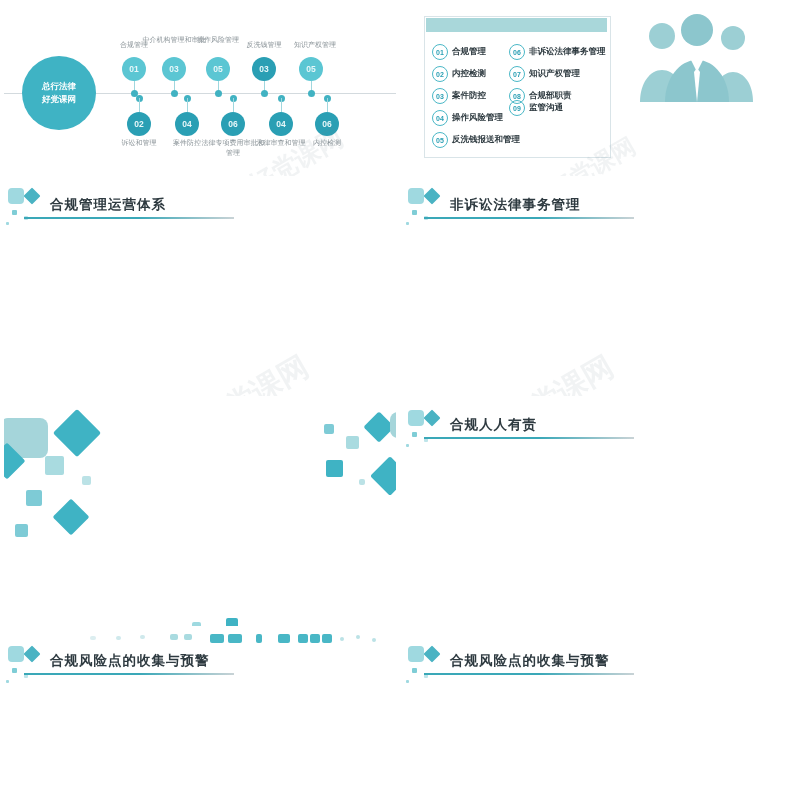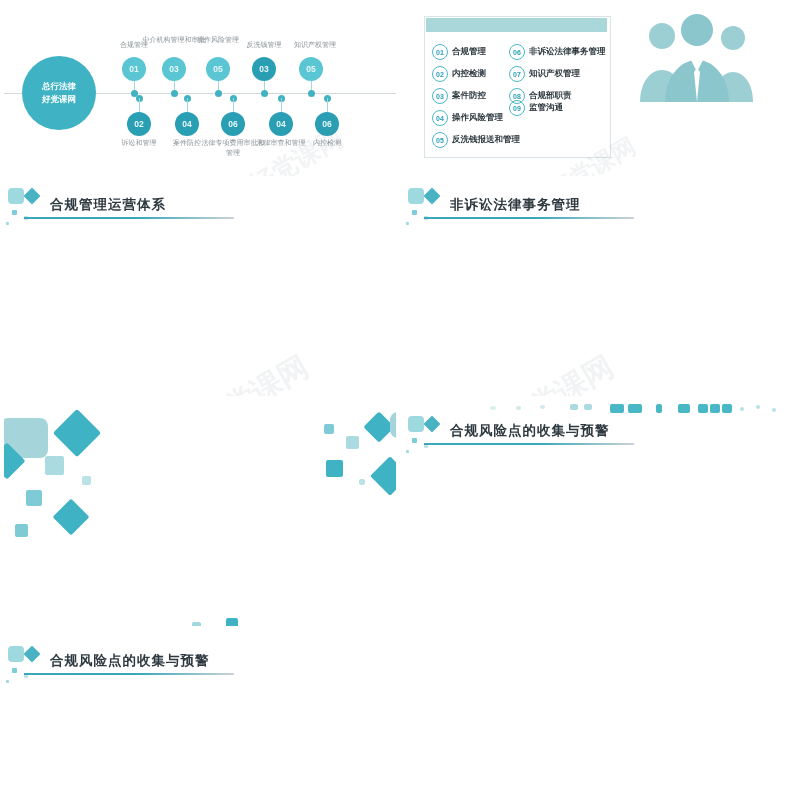--- a/index.html
+++ b/index.html
@@ -261,20 +261,34 @@
         <div class="sq" style="left:355px;top:75px;width:6px;height:6px;background:#bbe2e6;"></div>
         <div class="sq" style="left:386px;top:8px;width:30px;height:26px;border-radius:8px;background:#a5d5da;"></div>
         <div class="sq" style="left:188px;top:218px;width:9px;height:9px;background:#9ed9e0;"></div>
         <div class="sq" style="left:222px;top:214px;width:12px;height:12px;background:#3fb3c4;"></div>
 
       </div>
 
     </div>
   </div>
 
+  <div class="slide">
+    <div class="slide-inner">
+      <div class="confetti">
+        <i style="left:22px;top:6px;width:12px;height:12px;transform:rotate(45deg);background:#4ab3c3;"></i>
+        <i style="left:4px;top:4px;width:16px;height:16px;border-radius:4px;background:#9fd9e0;"></i>
+        <i style="left:8px;top:26px;width:5px;height:5px;background:#7fcdd6;"></i>
+        <i style="left:20px;top:32px;width:4px;height:4px;background:#bfe5ea;"></i>
+        <i style="left:2px;top:38px;width:3px;height:3px;background:#9fd9e0;"></i>
+      </div>
+      <div class="sl-title">合规人人有责</div>
+      <div class="sl-rule"></div>
+
+    </div>
+  </div>
 
   <div class="slide">
     <div class="slide-inner">
       <div class="p3-wrap" style="height:14px;top:-4px;">
         <div class="sq" style="left:206px;top:4px;width:14px;height:9px;background:#49b7c6;"></div>
         <div class="sq" style="left:224px;top:4px;width:14px;height:9px;background:#49b7c6;"></div>
         <div class="sq" style="left:252px;top:4px;width:6px;height:9px;background:#49b7c6;"></div>
         <div class="sq" style="left:274px;top:4px;width:12px;height:9px;background:#49b7c6;"></div>
         <div class="sq" style="left:294px;top:4px;width:10px;height:9px;background:#49b7c6;"></div>
         <div class="sq" style="left:306px;top:4px;width:10px;height:9px;background:#49b7c6;"></div>

